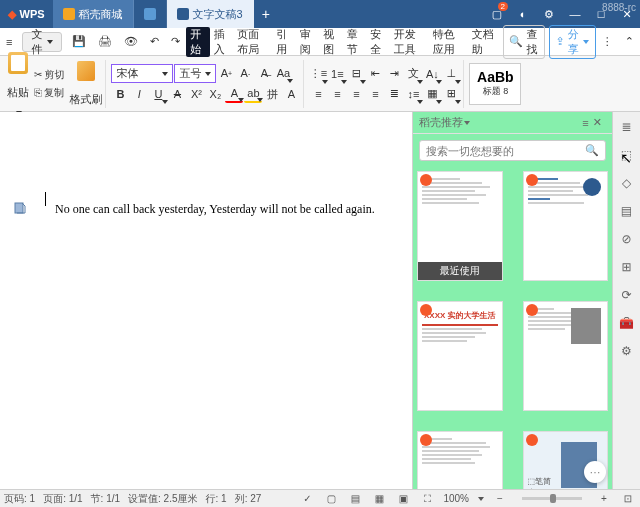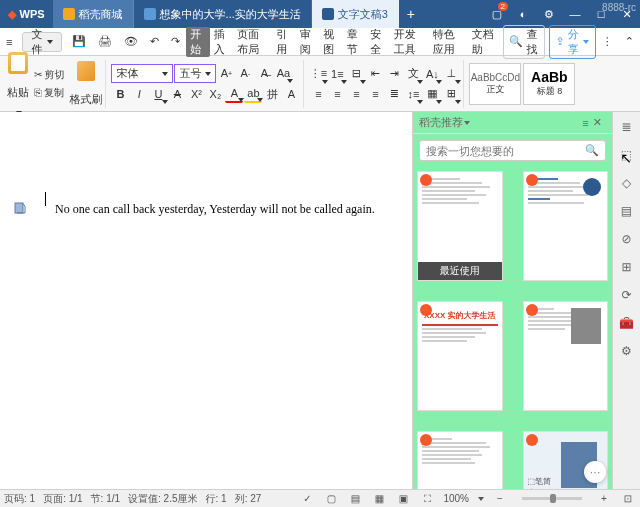--- a/index.html
+++ b/index.html
@@ -16,21 +16,21 @@
 .titlebar .tab.blue .ico { background:#5b9bd5; }
 .titlebar .plus { width:24px; text-align:center; font-size:14px; cursor:pointer; }
 .titlebar .spacer { flex:1; }
 .titlebar .winbtns { display:flex; }
 .titlebar .winbtns div { width:26px; height:28px; display:flex; align-items:center; justify-content:center; cursor:pointer; font-size:11px; }
 
 
 .menubar { height:28px; background:#fff; display:flex; align-items:center; border-bottom:1px solid #d0d0d0; font-size:11px; }
 .menubar .menu-btn { padding:0 6px; height:20px; display:flex; align-items:center; gap:2px; cursor:pointer; }
 .menubar .file-btn { background:#f0f0f0; border:1px solid #ccc; border-radius:3px; margin:0 4px; padding:0 8px; }
-.menubar .home { background:#737373; color:#fff; padding:2px 6px; border-radius:2px; }
+.menubar .home { background:#0f172a; color:#fff; padding:2px 6px; border-radius:2px; }
 .menubar .tab-item { padding:0 4px; cursor:pointer; }
 .menubar .spacer { flex:1; }
 .menubar .search { border:1px solid #ccc; border-radius:3px; padding:1px 6px; margin:0 4px; display:flex; align-items:center; gap:3px; }
 .menubar .share { border:1px solid #4a9de8; color:#4a9de8; border-radius:3px; padding:1px 6px; display:flex; align-items:center; gap:3px; }
 
 
 .ribbon { height:56px; background:#f7f7f7; border-bottom:1px solid #d0d0d0; display:flex; align-items:center; padding:0 4px; gap:2px; }
 .rgroup { display:flex; flex-direction:column; gap:2px; padding:0 3px; border-right:1px solid #e0e0e0; height:48px; justify-content:center; }
 .rgroup.big { flex-direction:row; align-items:center; }
 .rbtn { display:flex; align-items:center; gap:2px; padding:1px 3px; cursor:pointer; font-size:10px; border-radius:2px; }
@@ -93,21 +93,20 @@
 <body>
 
 <div class="titlebar">
   <div class="logo"><span style="color:#f5582a">◆</span>&nbsp;<span>WPS</span></div>
   <div class="tab light">
       <span class="ico"></span>
       <span>稻壳商城</span>
     </div>
   <div class="tab blue">
       <span class="ico"></span>
-      <span>想象中的大学...实的大学生活</span>
     </div>
   <div class="tab active">
       <span class="ico"></span>
       <span>文字文稿3</span>
     </div>
   <div class="plus">+</div>
   <div class="spacer"></div>
   <div class="winbtns">
     <div style="position:relative">▢<span style="position:absolute;top:2px;right:2px;background:#f5582a;border-radius:6px;font-size:8px;padding:0 3px">2</span></div>
     <div>◐</div>
@@ -226,24 +225,20 @@
       <div class="ibtn">≡</div>
       <div class="ibtn">≡</div>
       <div class="ibtn">≡</div>
       <div class="ibtn">≣</div>
       <div class="ibtn">↕≡<span class="dd tri"></span></div>
       <div class="ibtn">▦<span class="dd tri"></span></div>
       <div class="ibtn">⊞<span class="dd tri"></span></div>
     </div>
   </div>
   <div class="rgroup big" style="border-right:none">
-    <div class="style-box">
-      <div class="preview">AaBbCcDd</div>
-      <div>正文</div>
-    </div>
     <div class="style-box h1">
       <div class="preview">AaBb</div>
       <div style="font-size:9px">标题 8</div>
     </div>
   </div>
 </div>
 
 <div class="main">
   <div class="doc-area">
     <div class="pin">

